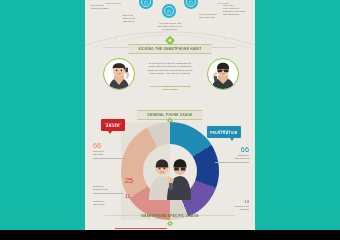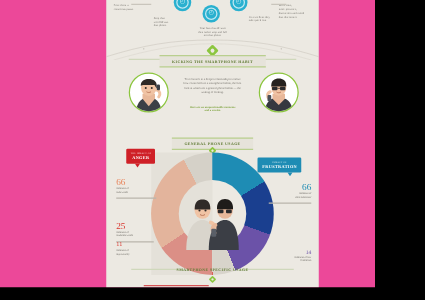--- a/index.html
+++ b/index.html
@@ -1,17 +1,17 @@
 <!DOCTYPE html>
 <html><head>
 <meta charset="utf-8">
 <style>
   html,body{margin:0;padding:0;background:#000;}
   body{width:340px;height:230px;overflow:hidden;font-family:"Liberation Sans",sans-serif;}
-  #stage{position:relative;width:300px;height:230px;background:#ec4899;overflow:hidden;font-family:Liberation Serif, serif;}
+  #stage{position:relative;width:340px;height:230px;background:#14b8a6;overflow:hidden;}
   #sheet{position:absolute;left:85px;top:0;width:170px;height:230px;background:#ece9e2;overflow:hidden;}
 
   .blur{filter:blur(.18px);}
   .tiny{font-size:2.3px;line-height:1.35;letter-spacing:.05px;color:#6d6a64;text-align:center;}
 
   
   .topwrap{position:absolute;left:0;top:0;width:170px;height:40px;}
   .bubble{position:absolute;border-radius:50%;background:#29b0cf;}
   .bubble.md{width:14px;height:14px;}
   .bubble .ring{position:absolute;inset:2px;border:.6px solid #bfe8f2;border-radius:50%;}
@@ -57,21 +57,21 @@
   .callout.blue{background:#1e8cb4;}
   .callout.blue:after{bottom:-3px;right:7px;border-top:3px solid #1e8cb4;}
 
   .stat{position:absolute;}
   .stat .num{font-size:7.4px;line-height:1;font-weight:normal;}
   .stat .lbl{font-size:2.1px;line-height:1.35;color:#6d6a64;margin-top:1px;}
   .stat .rule{height:.4px;background:#b9b5ac;margin:1.6px 0 0 0;}
   .stat.r .lbl,.stat.r .num{text-align:right;}
 
   .num-or{color:#e8855c;}
-  .num-red{color:#d8342c;}
+  .num-red{color:#d8342c;margin-left:32px;}
   .num-bl{color:#1e8cb4;}
   .num-nv{color:#1a3f8f;}
   .num-pu{color:#6b52a8;}
   .redstrip{position:absolute;left:30px;bottom:1px;width:52px;height:.7px;background:#cf2027;opacity:.75;}
 </style>
 </head>
 <body>
 
 <div id="stage">
   <div id="sheet" class="blur">

